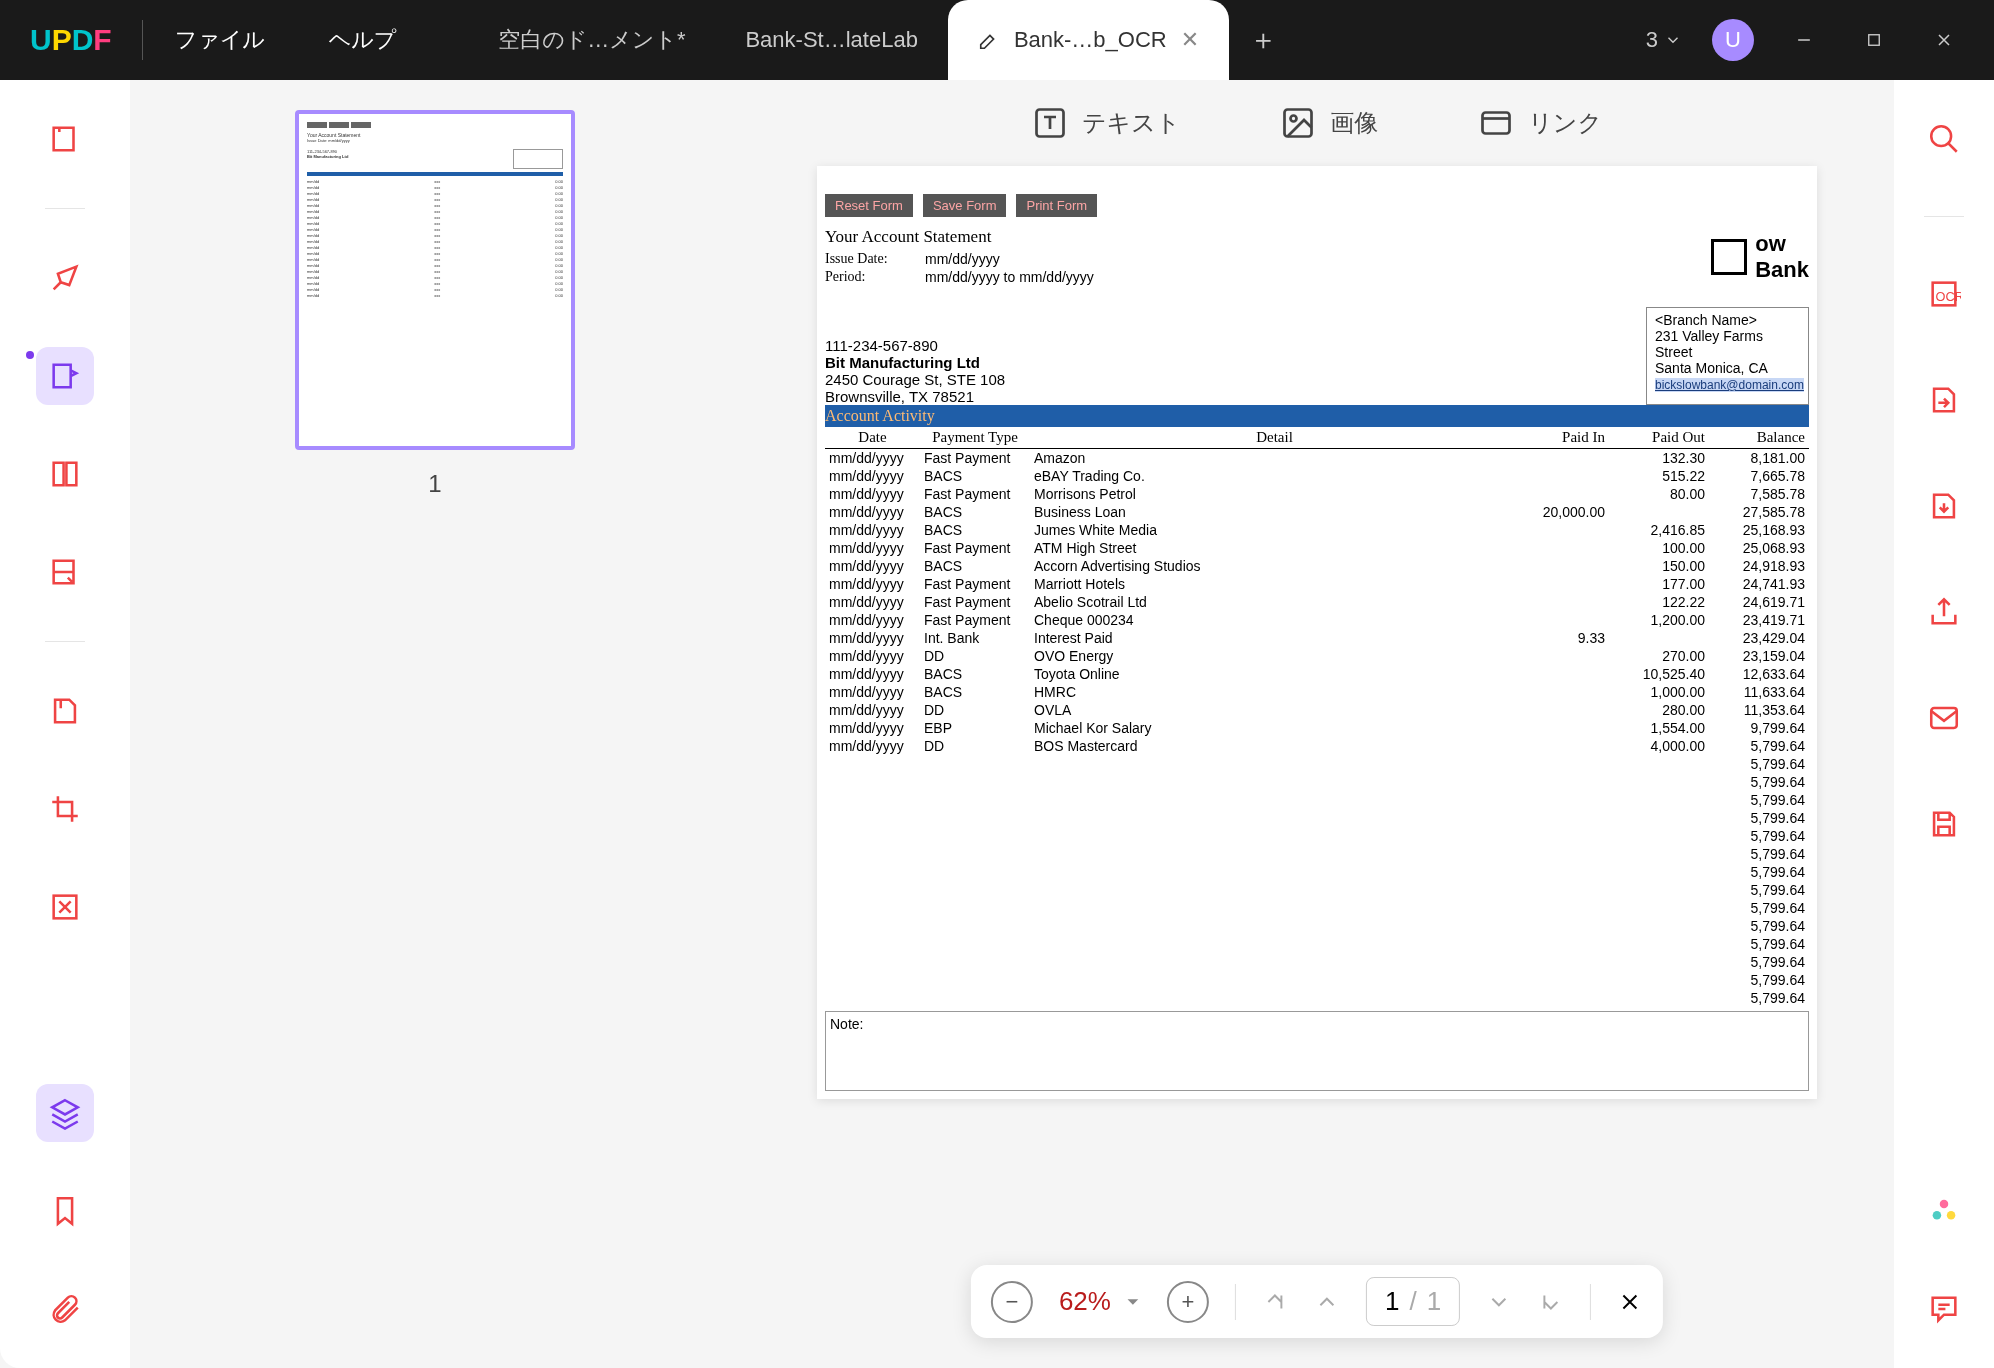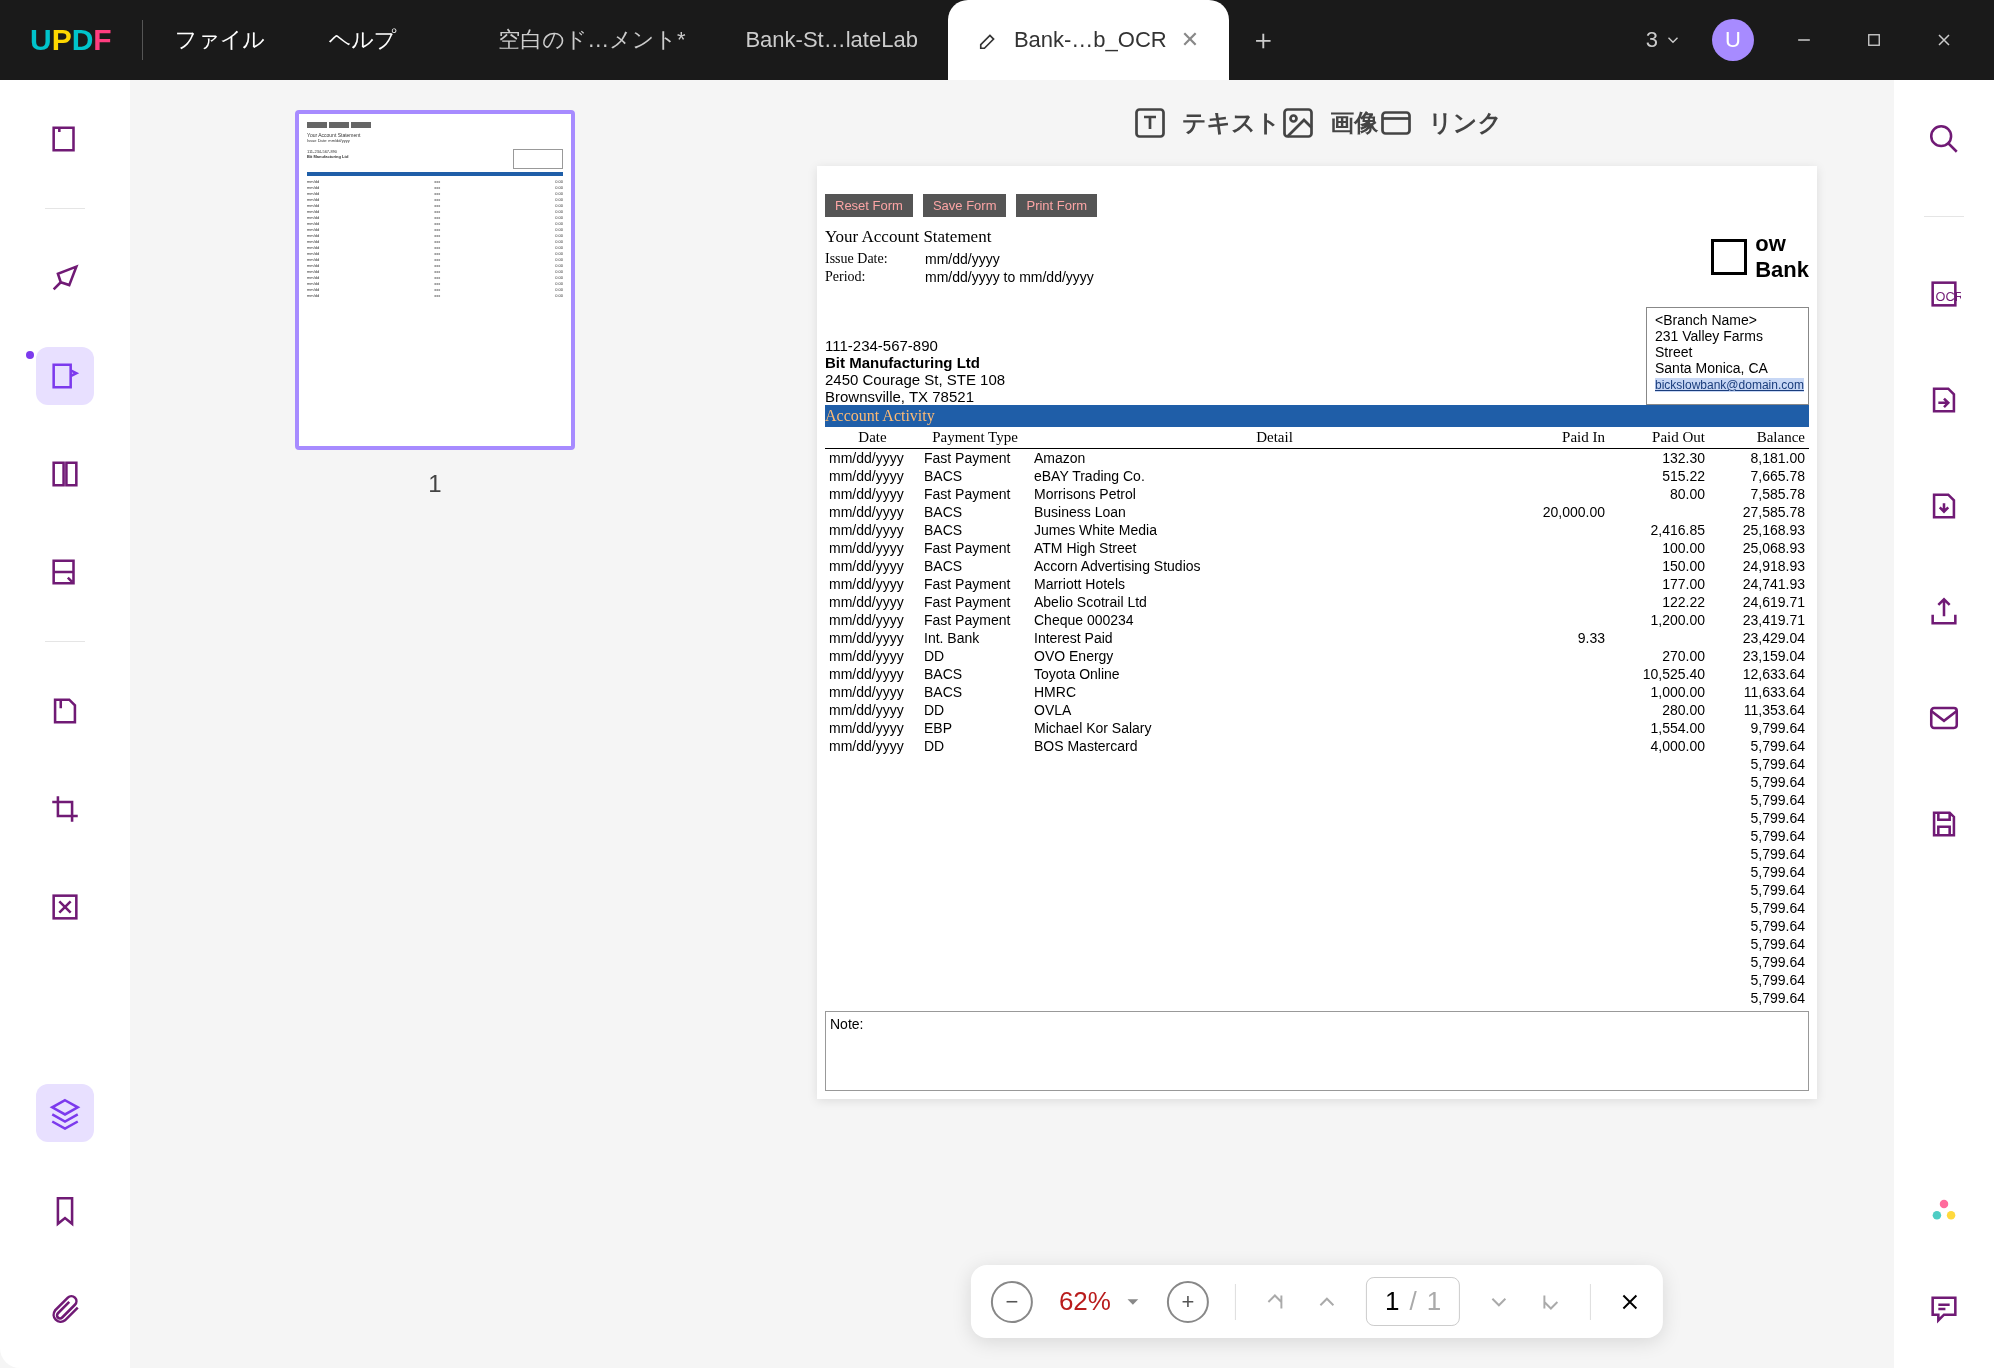--- a/index.html
+++ b/index.html
@@ -19,32 +19,32 @@
 .tab-icon { width: 22px; height: 22px; }
 .tab-close { font-size: 22px; color: #888; }
 .tab-add { font-size: 28px; color: #ccc; padding: 0 20px; }
 .titlebar-right { display: flex; align-items: center; gap: 30px; padding: 0 30px; }
 .count-badge { font-size: 22px; color: #ccc; display: flex; align-items: center; gap: 6px; }
 .avatar { width: 42px; height: 42px; border-radius: 50%; background: #a78bff; color: #fff; display: flex; align-items: center; justify-content: center; font-size: 22px; }
 .win-btn { width: 40px; height: 40px; display: flex; align-items: center; justify-content: center; color: #ccc; }
 
 .main { display: flex; height: 1288px; background: #f5f5f5; }
 .left-toolbar { width: 130px; background: #fff; display: flex; flex-direction: column; align-items: center; padding: 30px 0; gap: 40px; border-radius: 0 0 0 20px; }
-.tool-btn { width: 58px; height: 58px; display: flex; align-items: center; justify-content: center; border-radius: 12px; color: #701a75; position: relative; }
+.tool-btn { width: 58px; height: 58px; display: flex; align-items: center; justify-content: center; border-radius: 12px; color: #ef4444; position: relative; }
 .tool-btn.active { background: #e8e0ff; color: #7c3aed; }
 .tool-sep { width: 40px; height: 1px; background: #e5e5e5; }
 .tool-group-bottom { margin-top: auto; display: flex; flex-direction: column; align-items: center; gap: 40px; }
 .dot { width: 8px; height: 8px; border-radius: 50%; background: #7c3aed; position: absolute; left: -10px; top: 4px; }
 
 .thumb-panel { width: 610px; background: #f5f5f5; padding: 30px; display: flex; flex-direction: column; align-items: center; }
 .thumb { width: 280px; height: 340px; background: #fff; border: 4px solid #a78bff; border-radius: 4px; padding: 8px; display: flex; flex-direction: column; font-size: 5px; color: #333; overflow: hidden; }
 .thumb-num { margin-top: 20px; font-size: 24px; color: #444; }
 
 .doc-area { flex: 1; background: #f5f5f5; display: flex; flex-direction: column; align-items: center; position: relative; overflow: hidden; }
-.edit-toolbar { display: flex; padding: 25px 0; font-weight: bold; }
+.edit-toolbar { display: flex; gap: 100px; padding: 25px 0; }
 .edit-tool { display: flex; align-items: center; gap: 14px; font-size: 24px; color: #444; }
 .edit-tool-icon { width: 36px; height: 36px; }
 
 .page { width: 1000px; background: #fff; box-shadow: 0 2px 10px rgba(0,0,0,0.1); padding: 28px 8px 8px 8px; font-family: Georgia, serif; color: #000; position: relative; }
 .form-buttons { display: flex; gap: 10px; margin-bottom: 10px; }
 .form-btn { background: #555; color: #fca5a5; font-size: 13px; padding: 4px 10px; border: none; font-family: Arial; }
 .stmt-header { display: flex; justify-content: space-between; }
 .stmt-left { font-size: 16px; }
 .stmt-title { font-family: Georgia, serif; font-size: 17px; margin-bottom: 4px; }
 .stmt-row { display: flex; font-size: 14px; margin-bottom: 2px; font-family: Arial; }

